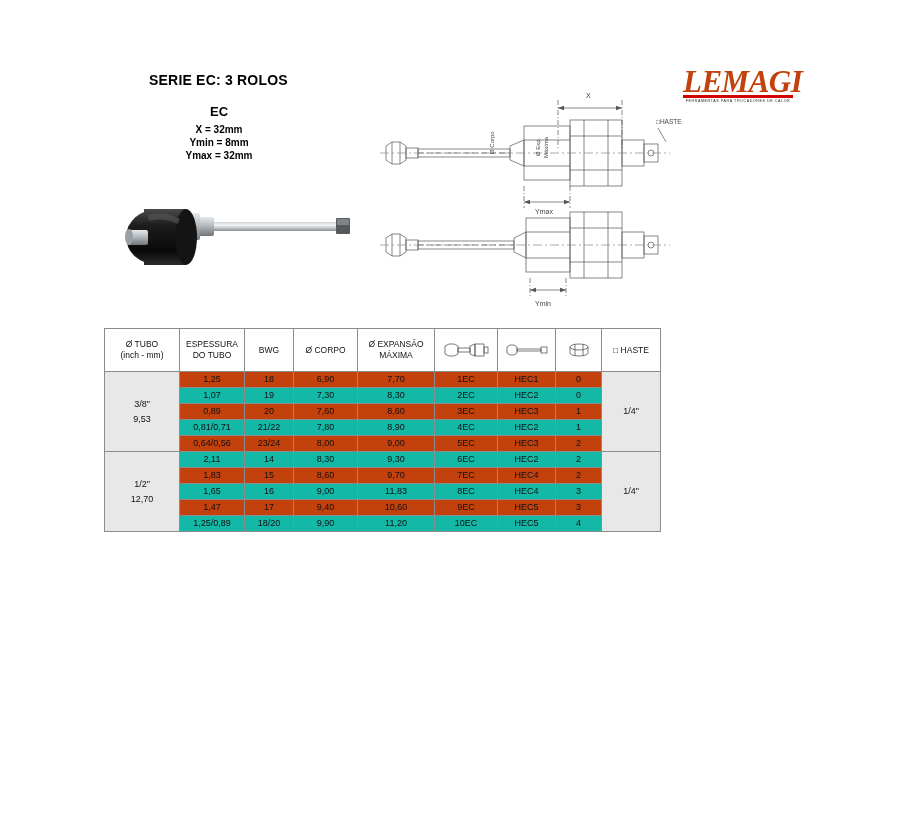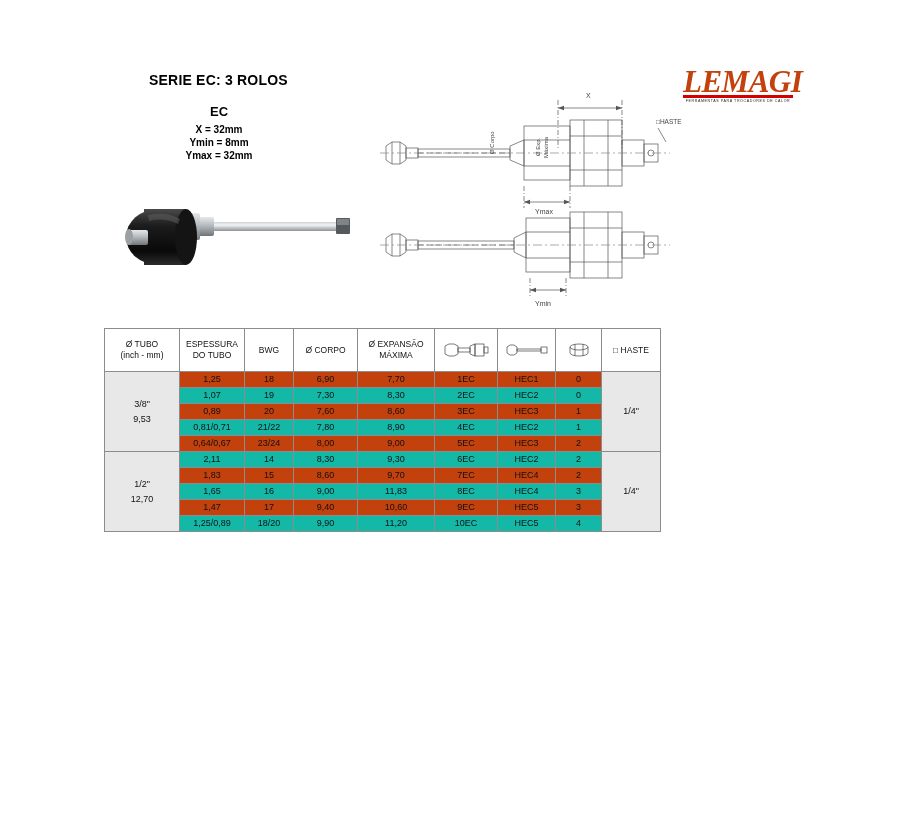--- a/index.html
+++ b/index.html
@@ -377,21 +377,21 @@
       <tr class="row-shaded">
         <td>0,81/0,71</td>
         <td>21/22</td>
         <td>7,80</td>
         <td>8,90</td>
         <td>4EC</td>
         <td>HEC2</td>
         <td>1</td>
       </tr>
       <tr class="row-plain">
-        <td>0,64/0,67</td>
+        <td>0,64/0,56</td>
         <td>23/24</td>
         <td>8,00</td>
         <td>9,00</td>
         <td>5EC</td>
         <td>HEC3</td>
         <td>2</td>
       </tr>
       <tr class="row-shaded">
         <td rowspan="5" class="group-cell" style="background: rgb(232, 232, 232);">
           <div>1/2"</div>

